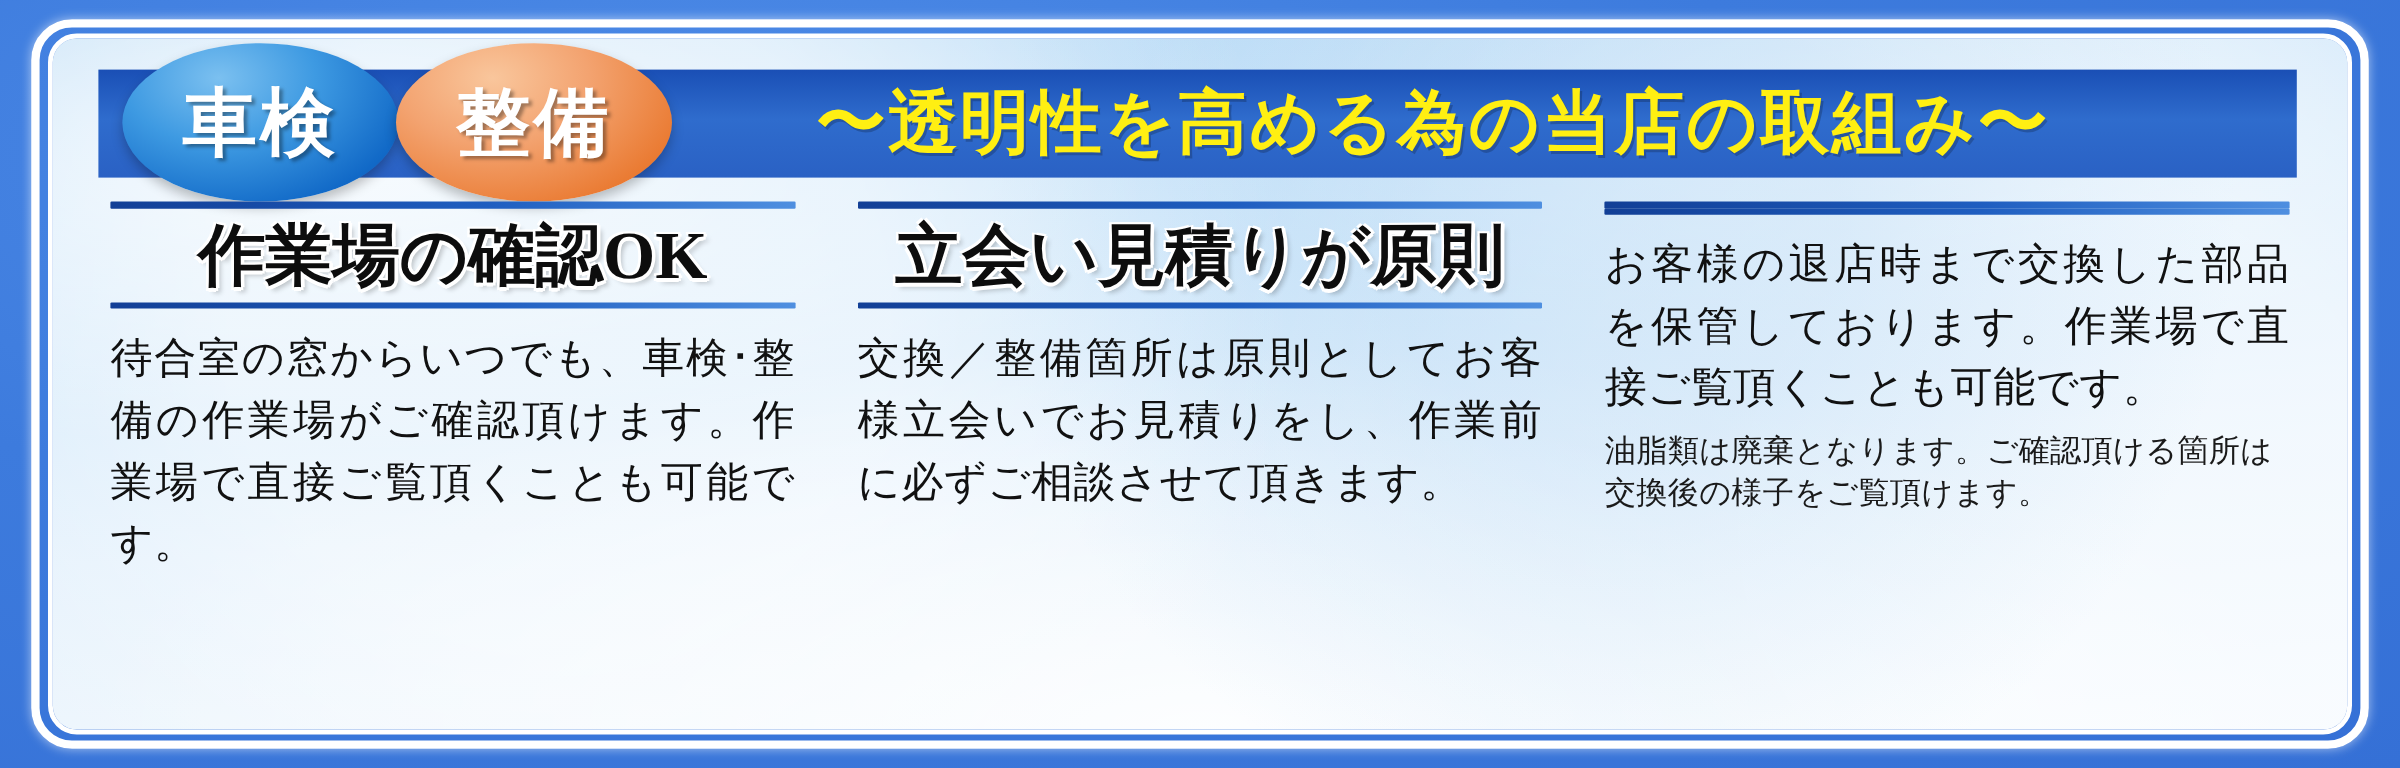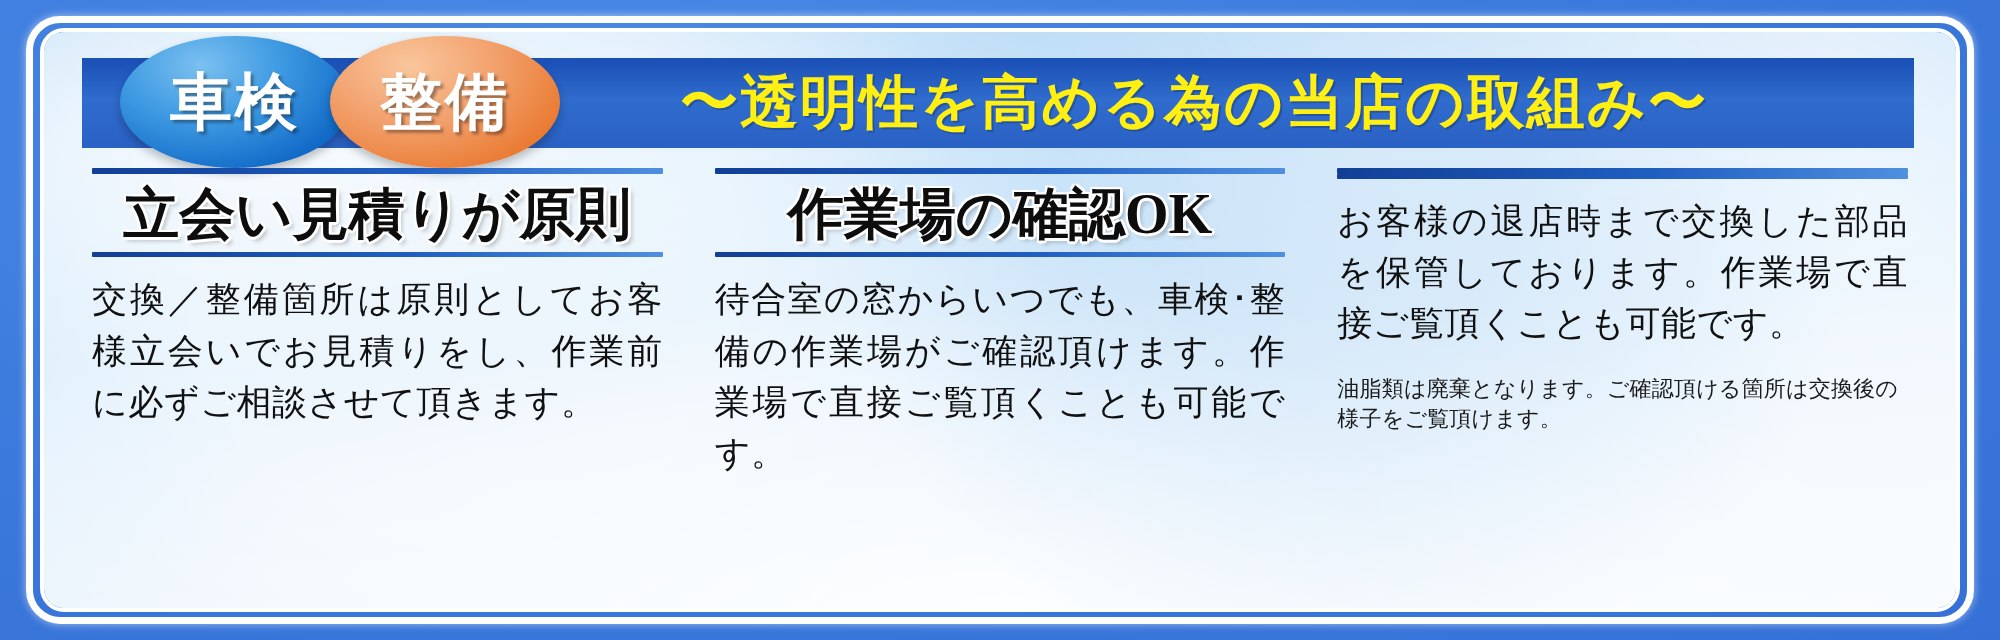--- a/index.html
+++ b/index.html
@@ -131,21 +131,21 @@
     align-items: center;
     justify-content: center;
     color: #ffffff;
     font-weight: bold;
     font-size: 62px;
     letter-spacing: 3px;
     text-shadow: 3px 3px 3px rgba(0,0,0,0.35);
     box-shadow: 0 5px 10px rgba(0,0,0,0.25);
   }
   .pill-blue {
-    left: 38px;
+    left: 20px;
     background: radial-gradient(ellipse at 35% 22%, #7bc0f0 0%, #3e9ae2 38%, #1169c7 78%, #0a55ae 100%);
     justify-content: center;
   }
   .pill-orange {
     left: 248px;
     background: radial-gradient(ellipse at 35% 22%, #f9c69c 0%, #f3a370 38%, #ea7b33 78%, #e06a1e 100%);
   }
 
   
   .columns {
@@ -199,22 +199,22 @@
   .col-body {
     margin-top: 16px;
     font-size: 35px;
     line-height: 1.46;
     color: #111111;
     letter-spacing: 0.5px;
     text-align: justify;
     text-justify: inter-character;
   }
   .col-note {
-    margin-top: 26px;
-    font-size: 22px;
+    margin-top: 10px;
+    font-size: 26px;
     line-height: 1.34;
     color: #1a1a1a;
     letter-spacing: 0.2px;
   }
 </style>
 </head>
 <body>
 
 <div class="banner">
 
@@ -230,37 +230,37 @@
       <div class="pill pill-blue">
         <span>車検</span>
       </div>
 
       <div class="pill pill-orange">
         <span>整備</span>
       </div>
     </div>
 
     <div class="columns">
+
+      <div class="col">
+        <div class="rule"></div>
+        <div class="col-head">作業場の確認OK</div>
+        <div class="rule thin"></div>
+        <div class="col-body">待合室の窓からいつでも、車検･整備の作業場がご確認頂けます。作業場で直接ご覧頂くことも可能です。</div>
+      </div>
 
       <div class="col">
         <div class="rule"></div>
         <div class="col-head">立会い見積りが原則</div>
         <div class="rule thin"></div>
         <div class="col-body">交換／整備箇所は原則としてお客様立会いでお見積りをし、作業前に必ずご相談させて頂きます。</div>
       </div>
 
       <div class="col">
         <div class="rule"></div>
-        <div class="col-head">作業場の確認OK</div>
-        <div class="rule thin"></div>
-        <div class="col-body">待合室の窓からいつでも、車検･整備の作業場がご確認頂けます。作業場で直接ご覧頂くことも可能です。</div>
-      </div>
-
-      <div class="col">
-        <div class="rule"></div>
         <div class="rule thin"></div>
         <div class="col-body">お客様の退店時まで交換した部品を保管しております。作業場で直接ご覧頂くことも可能です。</div>
         <div class="col-note">油脂類は廃棄となります。ご確認頂ける箇所は交換後の様子をご覧頂けます。</div>
       </div>
 
     </div>
   </div>
 
   <div class="frame-outer"></div>
   <div class="frame-inner"></div>

